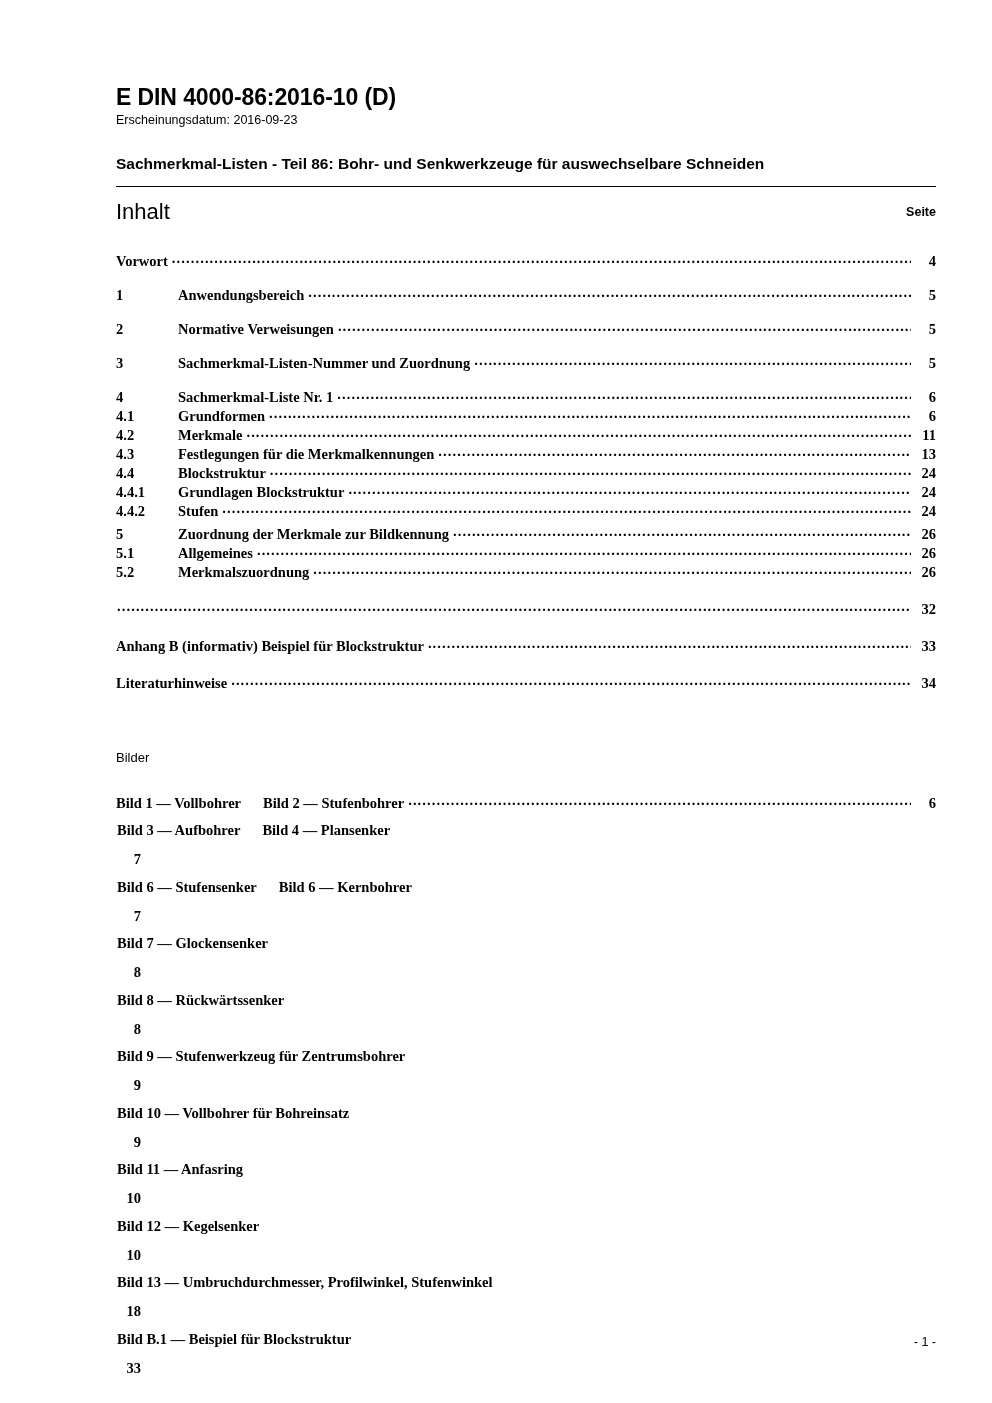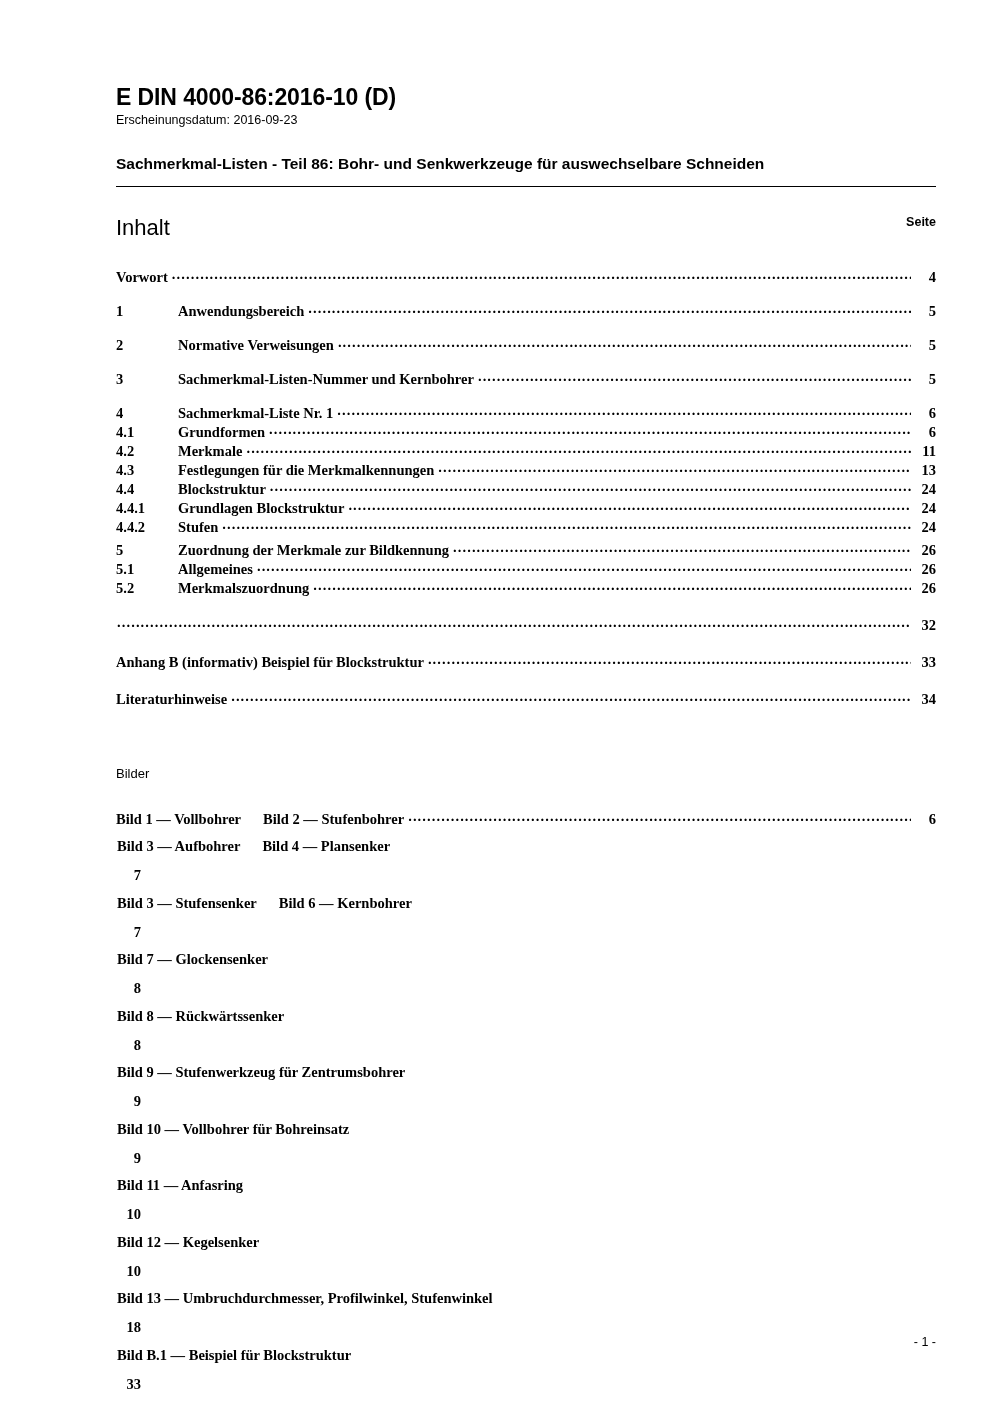--- a/index.html
+++ b/index.html
@@ -56,23 +56,23 @@
   .rule {
     border: 0;
     border-top: 1.2px solid #000;
     margin: 11px 0 0 0;
     width: 820px;
   }
 
   
   .inhalt-row {
     display: flex;
-    align-items: flex-start;
+    align-items: center;
     justify-content: space-between;
-    margin-top: 28px;
+    margin-top: 12px;
   }
   .inhalt-title {
     font-family: "Liberation Sans", sans-serif;
     font-size: 22px;
     font-weight: normal;
   }
   .seite-label {
     font-family: "Liberation Sans", sans-serif;
     font-size: 12.5px;
     font-weight: bold;
@@ -189,21 +189,21 @@
 
       <div class="toc-entry sp-lg">
         <span class="num">2</span>
         <span class="label">Normative Verweisungen</span>
         <span class="dots"></span>
         <span class="pg">5</span>
       </div>
 
       <div class="toc-entry sp-lg">
         <span class="num">3</span>
-        <span class="label">Sachmerkmal-Listen-Nummer und Kernbohrer</span>
+        <span class="label">Sachmerkmal-Listen-Nummer und Zuordnung</span>
         <span class="dots"></span>
         <span class="pg">5</span>
       </div>
 
       <div class="toc-entry sp-lg">
         <span class="num">4</span>
         <span class="label">Sachmerkmal-Liste Nr. 1</span>
         <span class="dots"></span>
         <span class="pg">6</span>
       </div>
@@ -301,21 +301,21 @@
           <span class="pg">6</span>
         </div>
 
         <div class="toc-entry noindent">
           <span class="label"><span>Bild 3 — Aufbohrer</span><span class="gap"></span><span>Bild 4 — Plansenker</span></span>
           <span class="dots"></span>
           <span class="pg">7</span>
         </div>
 
         <div class="toc-entry noindent">
-          <span class="label"><span>Bild 3 — Stufensenker</span><span class="gap"></span><span>Bild 6 — Kernbohrer</span></span>
+          <span class="label"><span>Bild 6 — Stufensenker</span><span class="gap"></span><span>Bild 6 — Kernbohrer</span></span>
           <span class="dots"></span>
           <span class="pg">7</span>
         </div>
 
         <div class="toc-entry noindent">
           <span class="label">Bild 7 — Glockensenker</span>
           <span class="dots"></span>
           <span class="pg">8</span>
         </div>
 

